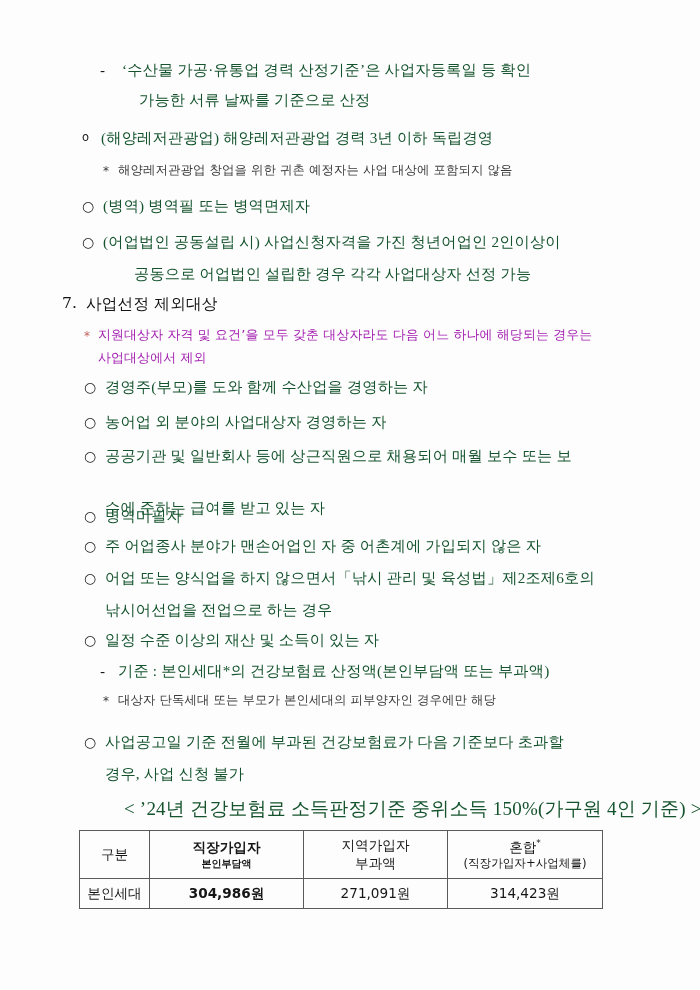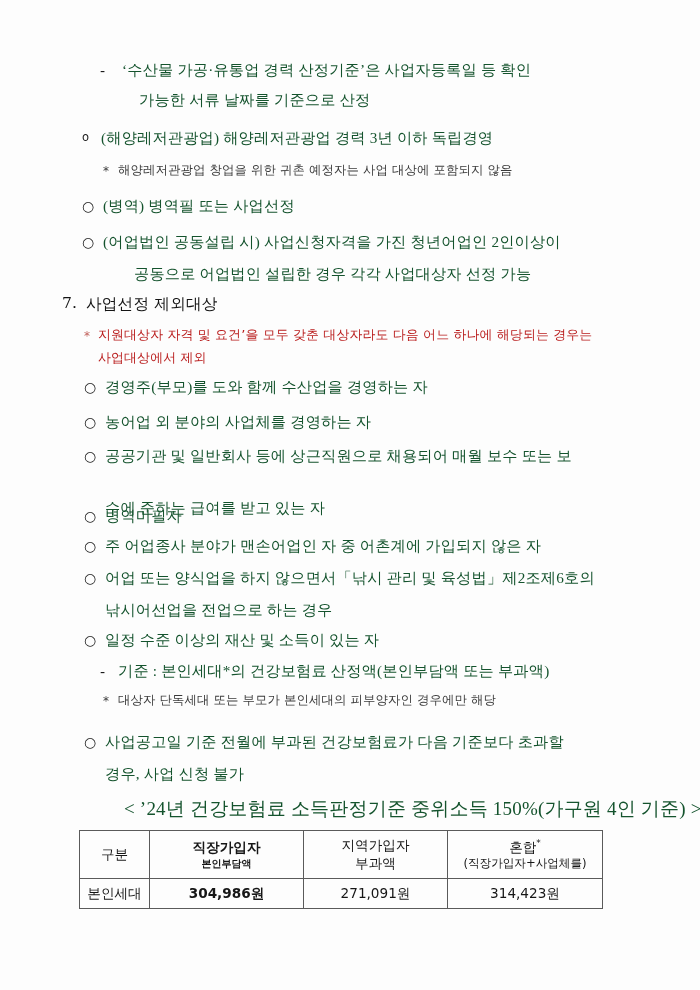--- a/index.html
+++ b/index.html
@@ -54,21 +54,21 @@
     font-size: 12.4px;
     line-height: 1.0;
     letter-spacing: 0.1px;
     color: #3a3a3a;
   }
   .gothic-red {
     font-family: "DejaVu Sans", "Liberation Sans", sans-serif;
     font-size: 12.9px;
     line-height: 1.0;
     letter-spacing: 0.15px;
-    color: #b91c1c;
+    color: #a21caf;
   }
   .num-head {
     font-family: "DejaVu Serif", "Liberation Serif", serif;
     font-size: 15.6px;
     color: #141414;
     letter-spacing: 0.2px;
   }
 
   
   .bullet-big {
@@ -159,21 +159,21 @@
     <span class="serif txt">(해양레저관광업) 해양레저관광업 경력 3년 이하 독립경영</span>
   </div>
 
   <div class="row" style="left:103px; top:164px;">
     <span class="star marker" style="width:15px;">*</span>
     <span class="gothic txt">해양레저관광업 창업을 위한 귀촌 예정자는 사업 대상에 포함되지 않음</span>
   </div>
 
   <div class="row" style="left:82px; top:198px;">
     <span class="bullet-big marker" style="width:21px;">○</span>
-    <span class="serif txt">(병역) 병역필 또는 사업선정</span>
+    <span class="serif txt">(병역) 병역필 또는 병역면제자</span>
   </div>
 
   <div class="row" style="left:82px; top:234px;">
     <span class="bullet-big marker" style="width:21px;">○</span>
     <span class="serif txt">(어업법인 공동설립 시) 사업신청자격을 가진 청년어업인 2인이상이</span>
   </div>
 
   <div class="row" style="left:134px; top:266px;">
     <span class="serif txt">공동으로 어업법인 설립한 경우 각각 사업대상자 선정 가능</span>
   </div>
@@ -192,21 +192,21 @@
     <span class="gothic-red txt">사업대상에서 제외</span>
   </div>
 
   <div class="row" style="left:84px; top:379px;">
     <span class="bullet-big marker" style="width:21px;">○</span>
     <span class="serif txt">경영주(부모)를 도와 함께 수산업을 경영하는 자</span>
   </div>
 
   <div class="row" style="left:84px; top:414px;">
     <span class="bullet-big marker" style="width:21px;">○</span>
-    <span class="serif txt">농어업 외 분야의 사업체를 경영하는 자</span>
+    <span class="serif txt">농어업 외 분야의 사업대상자 경영하는 자</span>
   </div>
 
   <div class="row" style="left:84px; top:448px;">
     <span class="bullet-big marker" style="width:21px;">○</span>
     <span class="serif txt">공공기관 및 일반회사 등에 상근직원으로 채용되어 매월 보수 또는 보</span>
   </div>
 
   <div class="row" style="left:105px; top:500px;">
     <span class="serif txt">수에 준하는 급여를 받고 있는 자</span>
   </div>

